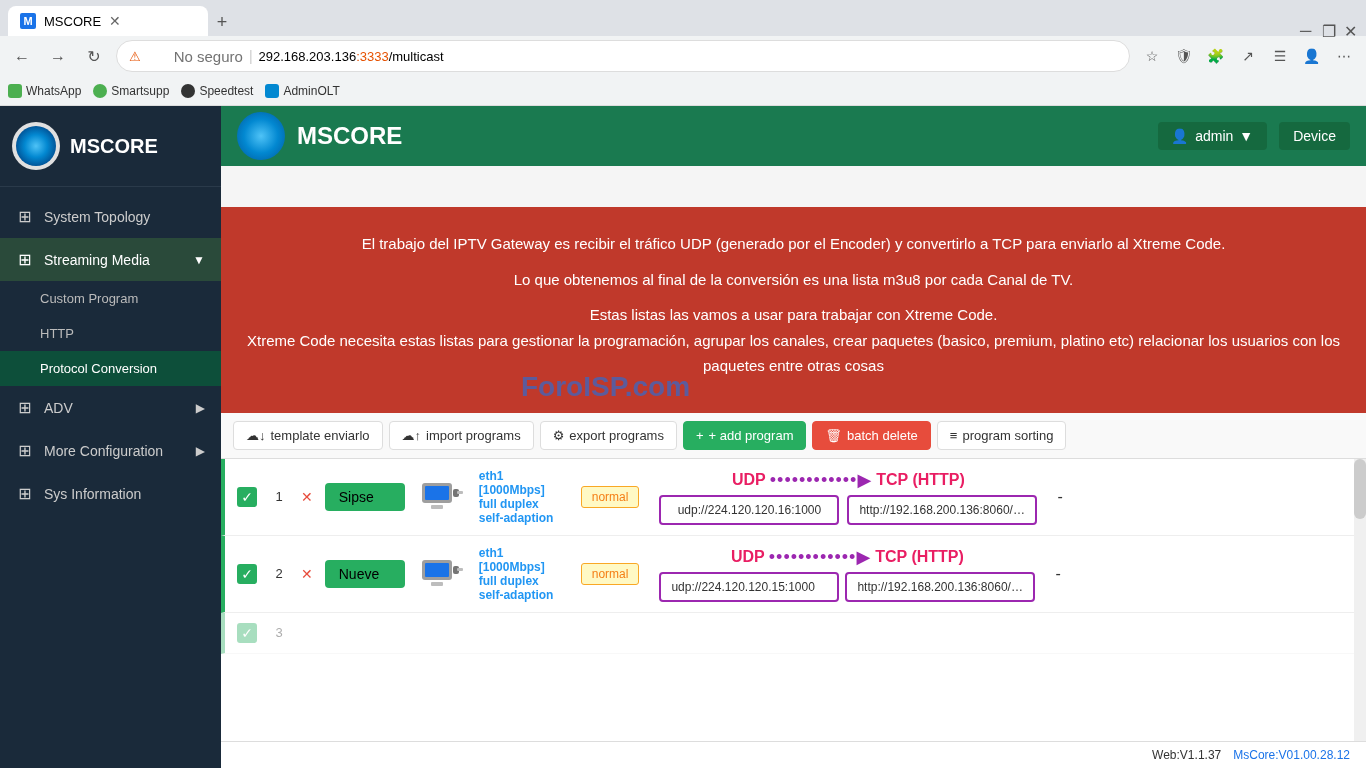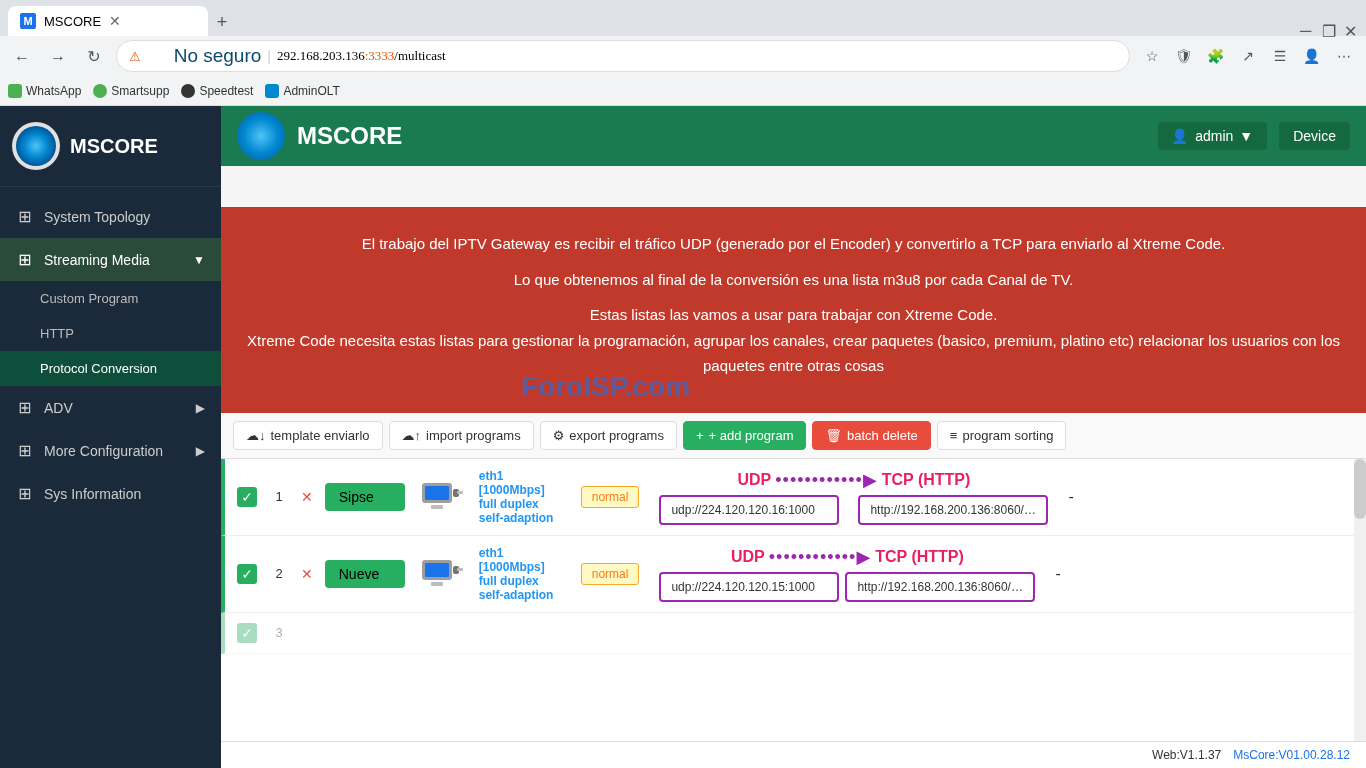--- a/index.html
+++ b/index.html
@@ -115,23 +115,23 @@
       <span class="win-btn">✕</span>
     </div>
   </div>
 
   <div class="address-bar-row">
     <button class="nav-btn">←</button>
     <button class="nav-btn">→</button>
     <button class="nav-btn">↻</button>
     <div class="address-bar">
       <span class="security-icon">⚠</span>
-      <span style="color:#0c4a6e;font-size:19px;padding-left:27px;">No seguro</span>
+      <span style="color:#737373;font-size:15px;padding-left:27px;">No seguro</span>
       <span style="color:#ccc;">|</span>
-      <span style="font-size:13px;font-family:Liberation Serif, serif;">
+      <span style="font-size:13px;">
         <span>292.168.203.136</span><span style="color:#e65100;">:3333</span><span>/multicast</span>
       </span>
     </div>
     <div class="toolbar-icons">
       <div class="toolbar-icon">☆</div>
       <div class="toolbar-icon">🛡</div>
       <div class="toolbar-icon">🧩</div>
       <div class="toolbar-icon">↗</div>
       <div class="toolbar-icon">☰</div>
       <div class="toolbar-icon">👤</div>
@@ -283,21 +283,21 @@
           <div>full duplex</div>
           <div>self-adaption</div>
         </div>
         <div class="status-badge">normal</div>
         <div style="display:flex;flex-direction:column;align-items:center;gap:4px;margin:0 8px;">
           <div style="display:flex;align-items:center;gap:4px;">
             <span style="color:#e91e63;font-weight:bold;font-size:16px;">UDP</span>
             <span style="color:#9c27b0;font-size:18px;letter-spacing:1px;">••••••••••••▶</span>
             <span style="color:#e91e63;font-weight:bold;font-size:16px;font-family:'Arial Black',sans-serif;">TCP (HTTP)</span>
           </div>
-          <div style="display:flex;gap:19px;align-items:center;">
+          <div style="display:flex;gap:8px;align-items:center;text-align:center;">
             <div class="url-box udp">udp://224.120.120.16:1000</div>
             <div class="url-box tcp">http://192.168.200.136:8060/hls/2/2.m3u8</div>
           </div>
         </div>
         <span class="row-dash">-</span>
       </div>
 
       <div class="program-row" style="background:white;border-left:4px solid #27ae60;">
         <div class="row-check">✓</div>
         <span class="row-num">2</span>

